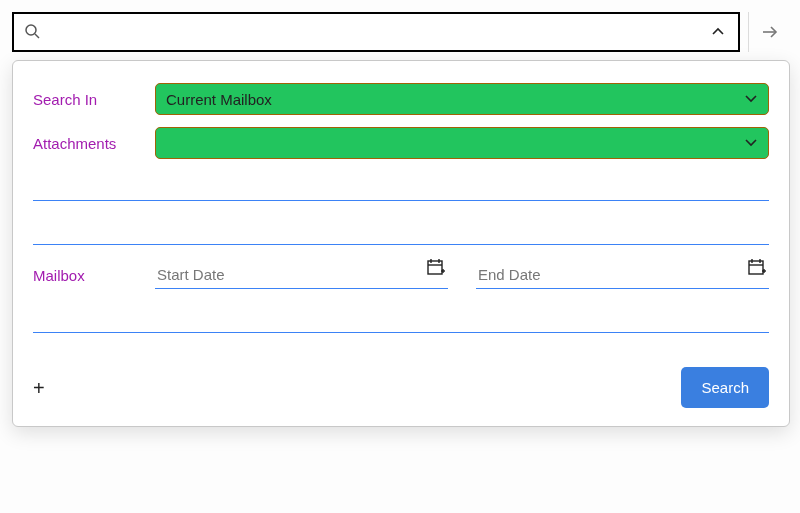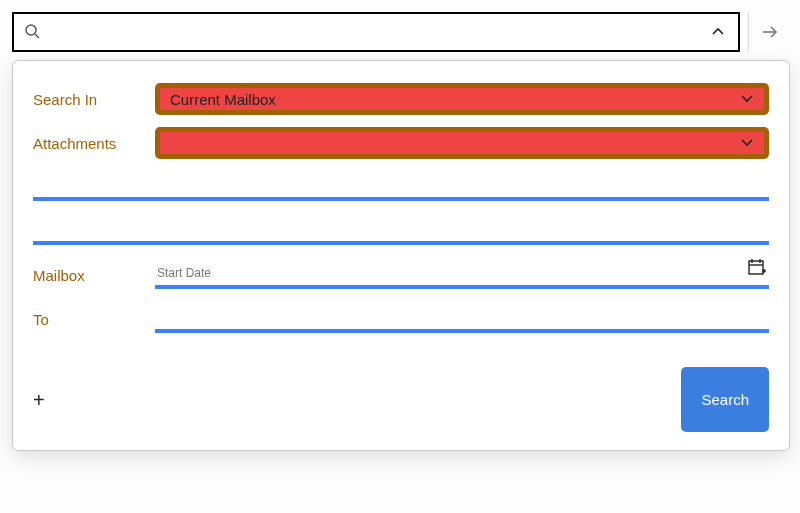--- a/index.html
+++ b/index.html
@@ -64,47 +64,47 @@
     padding: 16px 20px 18px 20px;
   }
   .row {
     display: flex;
     align-items: center;
     min-height: 44px;
   }
   .label {
     width: 122px;
     flex: 0 0 122px;
-    color: #a16207;
+    color: #a21caf;
     white-space: nowrap;
     overflow: hidden;
     text-overflow: ellipsis;
     padding-right: 8px;
   }
   .control { flex: 1; display: flex; gap: 28px; }
   .dropdown {
     flex: 1;
     height: 32px;
-    border: 5px solid #a16207;
+    border: 1px solid #a16207;
     border-radius: 5px;
     display: flex;
     align-items: center;
     padding: 0 10px;
     position: relative;
-    background: #ef4444;
+    background: #22c55e;
     cursor: pointer;
   }
   .dropdown .dd-text { flex: 1; }
   .dd-chevron { flex: 0 0 auto; }
   .underline-input {
     flex: 1;
     border: none;
-    border-bottom: 4px solid #3b82f6;
+    border-bottom: 1px solid #3b82f6;
     outline: none;
-    font-size: 12px;
+    font-size: 15px;
     padding: 4px 2px;
     background: transparent;
     height: 28px;
   }
   .date-field {
     flex: 1;
     position: relative;
     display: flex;
     align-items: center;
   }
@@ -130,21 +130,21 @@
     gap: 8px;
     cursor: pointer;
     color: #222;
   }
   .add-more .plus { font-size: 20px; line-height: 1; }
   .search-btn {
     background: #3a7fe0;
     color: #fff;
     border: none;
     border-radius: 5px;
-    padding: 24px 20px;
+    padding: 12px 20px;
     font-size: 15px;
     cursor: pointer;
   }
 </style>
 </head>
 <body>
 
 <div class="viewport">
 
   <div class="top-row">
@@ -222,26 +222,38 @@
             <svg width="20" height="20" viewBox="0 0 20 20">
               <rect x="2" y="4" width="14" height="13" fill="none" stroke="#222" stroke-width="1.4"></rect>
               <line x1="2" y1="8" x2="16" y2="8" stroke="#222" stroke-width="1.4"></line>
               <line x1="5" y1="2" x2="5" y2="6" stroke="#222" stroke-width="1.4"></line>
               <line x1="13" y1="2" x2="13" y2="6" stroke="#222" stroke-width="1.4"></line>
               <line x1="15" y1="14" x2="19" y2="14" stroke="#222" stroke-width="1.4"></line>
               <line x1="17" y1="12" x2="17" y2="16" stroke="#222" stroke-width="1.4"></line>
             </svg>
           </span>
         </div>
-      </div>
-    </div>
-
-
-    <div class="row">
-      <div class="label">To</div>
+        <div class="date-field">
+          <input class="underline-input" type="text" placeholder="End Date" style="">
+          <span class="cal-icon">
+            <svg width="20" height="20" viewBox="0 0 20 20">
+              <rect x="2" y="4" width="14" height="13" fill="none" stroke="#222" stroke-width="1.4"></rect>
+              <line x1="2" y1="8" x2="16" y2="8" stroke="#222" stroke-width="1.4"></line>
+              <line x1="5" y1="2" x2="5" y2="6" stroke="#222" stroke-width="1.4"></line>
+              <line x1="13" y1="2" x2="13" y2="6" stroke="#222" stroke-width="1.4"></line>
+              <line x1="15" y1="14" x2="19" y2="14" stroke="#222" stroke-width="1.4"></line>
+              <line x1="17" y1="12" x2="17" y2="16" stroke="#222" stroke-width="1.4"></line>
+            </svg>
+          </span>
+        </div>
+      </div>
+    </div>
+
+
+    <div class="row">
       <div class="control">
         <input class="underline-input" type="text" value="" style="">
       </div>
     </div>
 
     <div class="footer">
       <div class="add-more">
         <span class="plus">+</span>
       </div>
       <button class="search-btn">Search</button>

